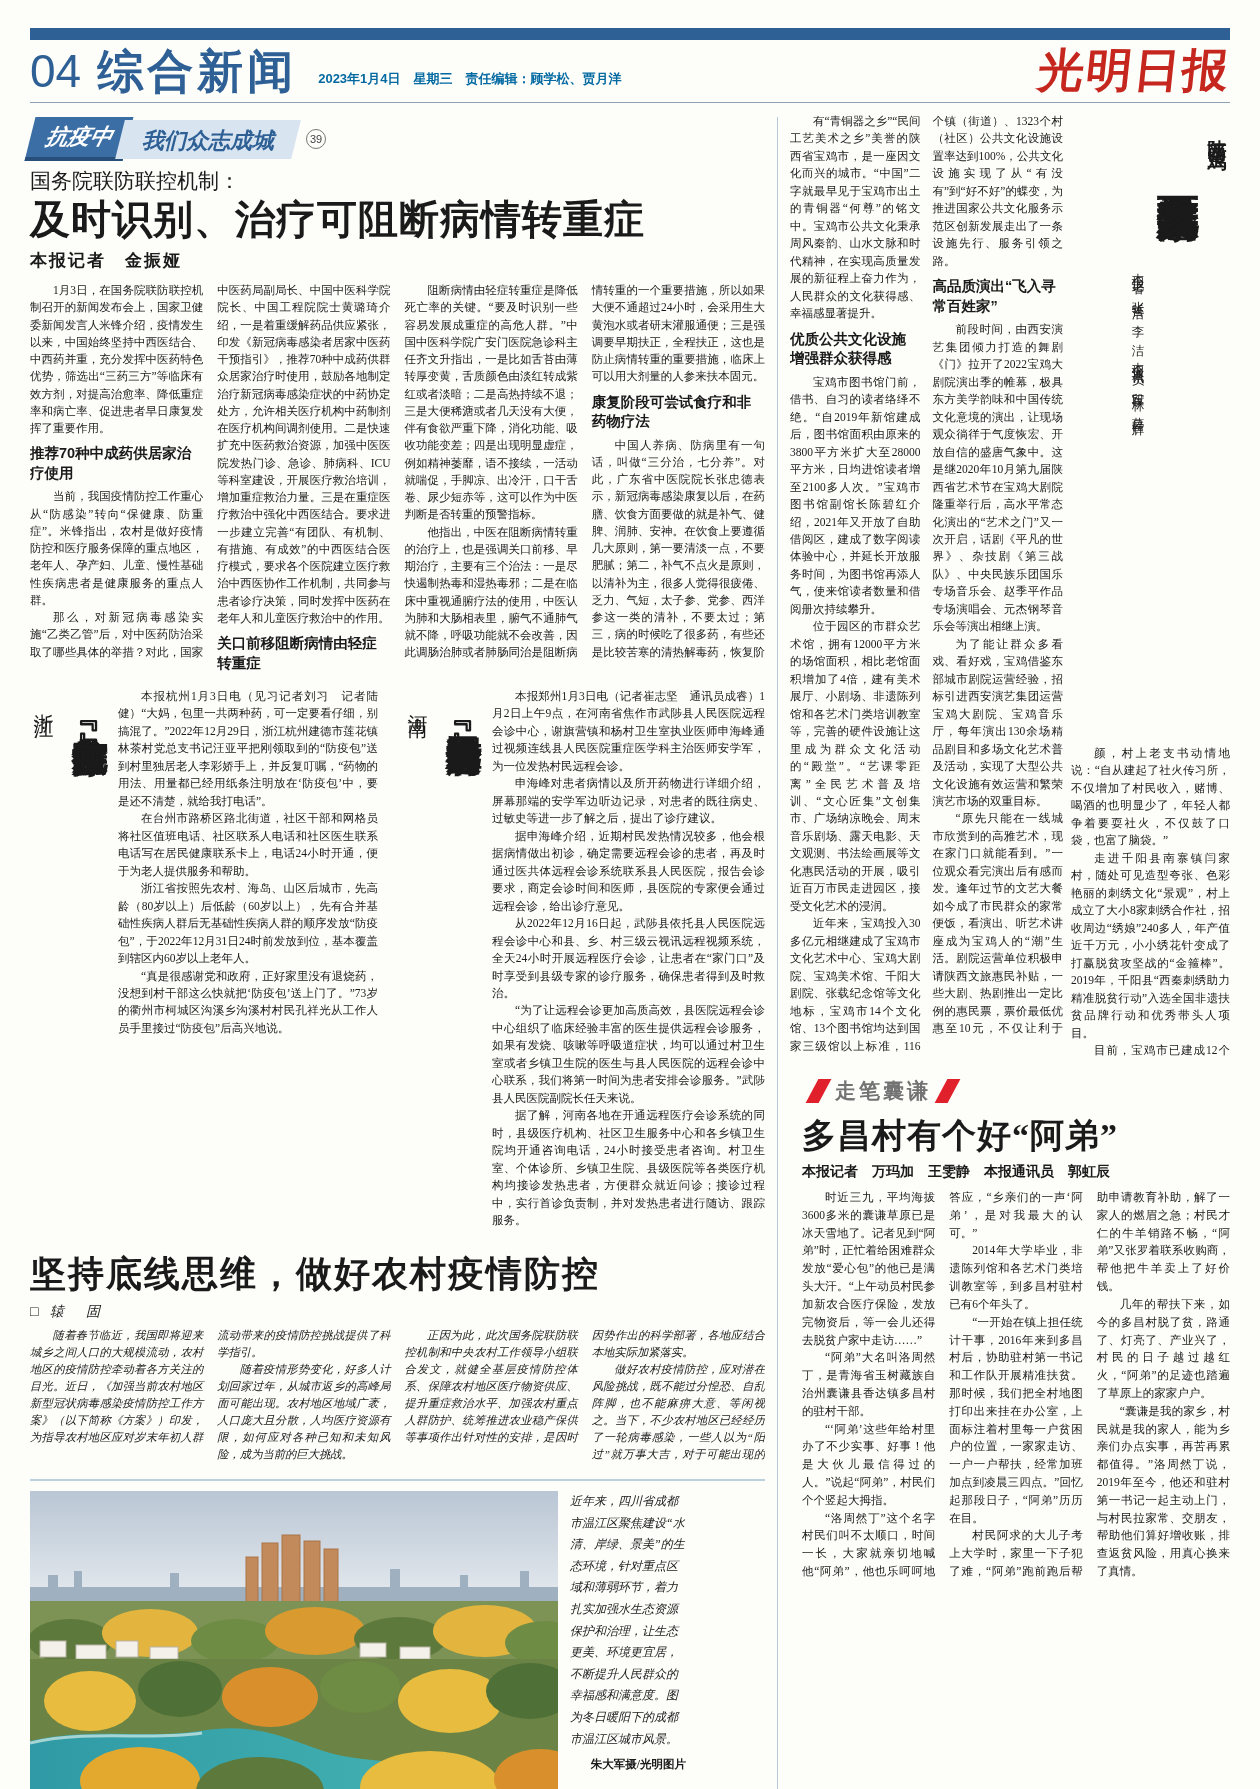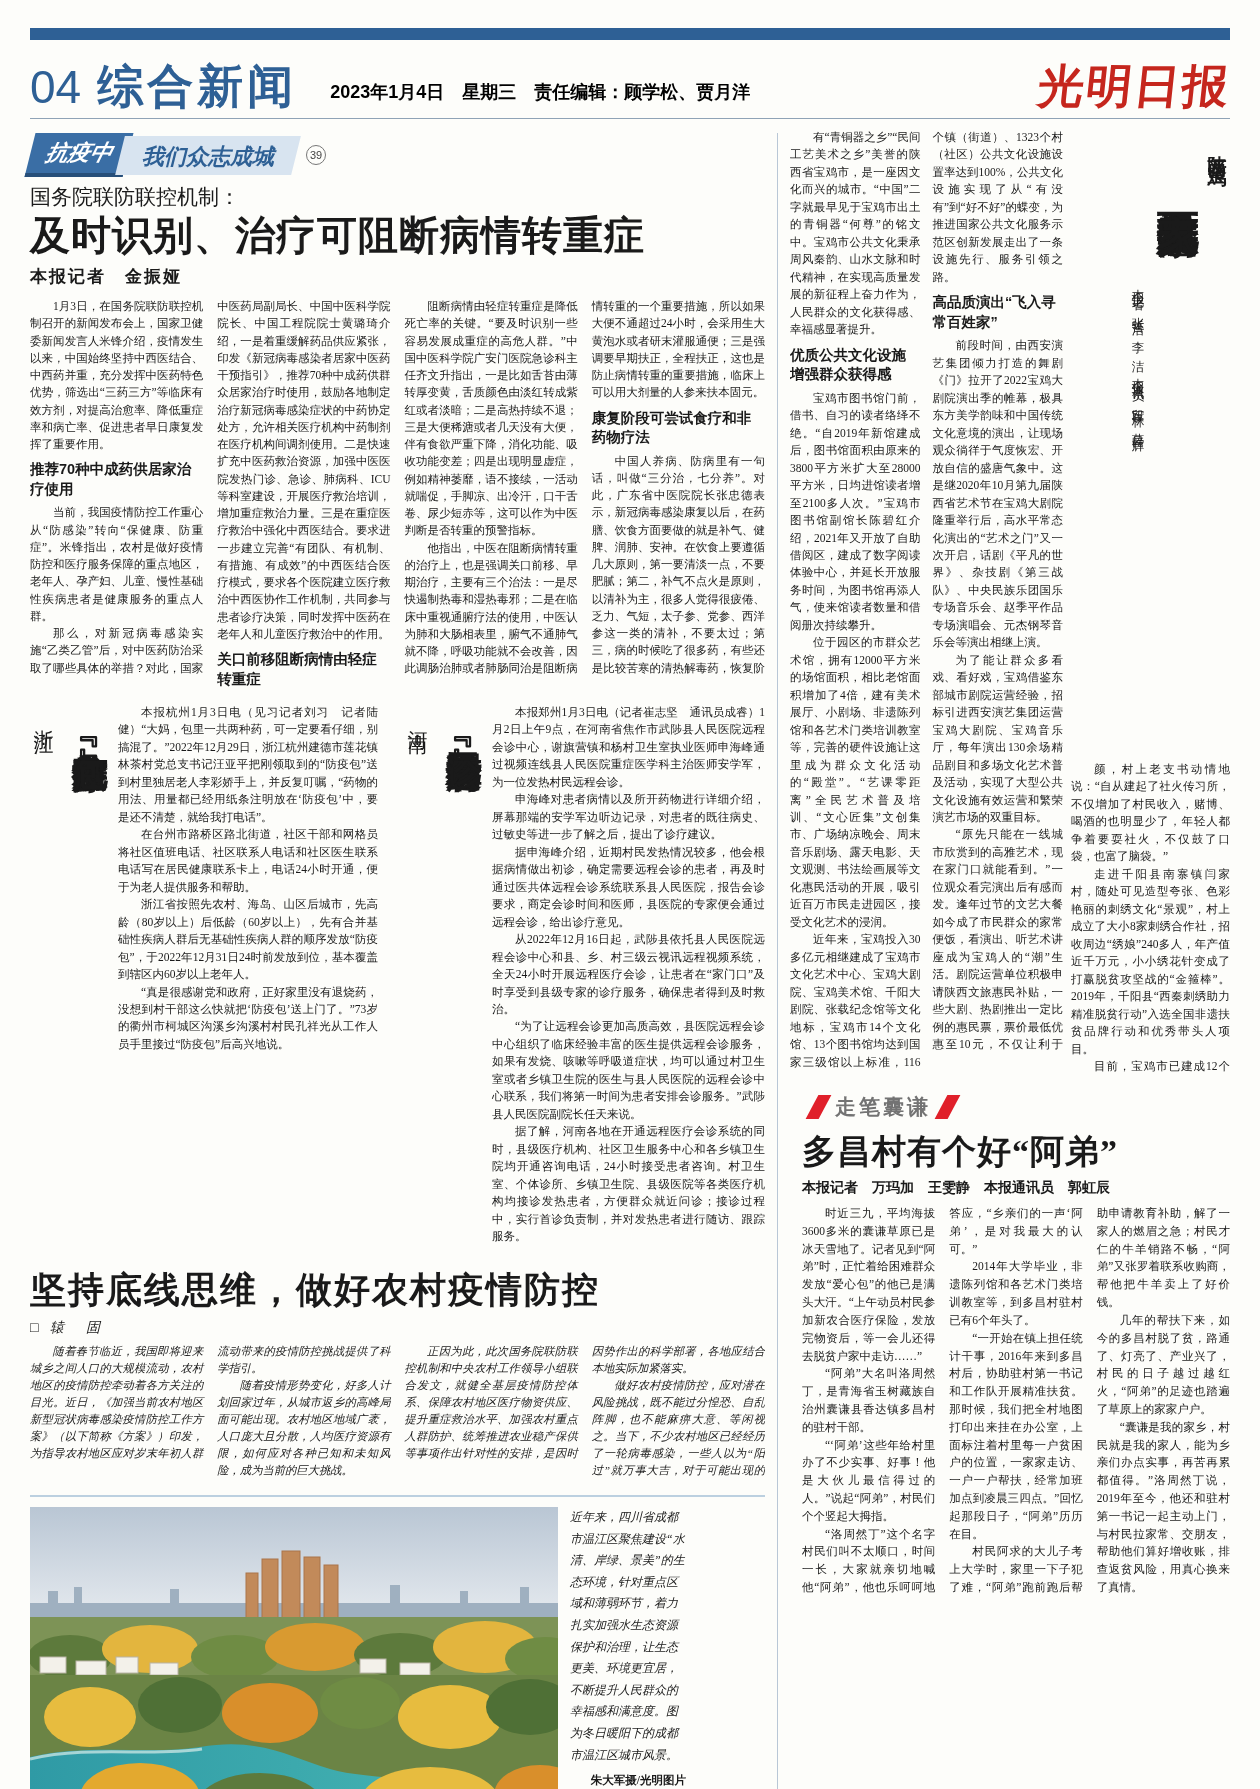--- a/index.html
+++ b/index.html
@@ -4,24 +4,24 @@
 <style>
   * { margin:0; padding:0; box-sizing:border-box; }
   html,body { background:#e8e8e4; }
   .page {
     width:1260px; height:1789px; margin:0 auto; background:#fdfdfa;
     font-family:"Liberation Serif","DejaVu Serif",serif; color:#1a1a1a;
     overflow:hidden; position:relative; padding:0 30px;
   }
   
   .topbar { height:12px; background:#2e6095; margin-top:28px; }
-  .mast-row { display:flex; align-items:flex-end; padding-top:24px; }
+  .mast-row { display:flex; align-items:flex-end; padding-top:8px; }
   .pagenum { font-size:46px; color:#2e6095; font-family:"Liberation Sans","DejaVu Sans",sans-serif; line-height:1; }
-  .section-title { font-size:46px; font-weight:900; color:#2e6095; letter-spacing:4px; margin-left:16px; line-height:1; font-family:Liberation Serif, serif; }
-  .dateline { font-size:18px; color:#000000; margin-left:33px; padding-bottom:6px; font-weight:bold; font-family:"Liberation Sans","DejaVu Sans",sans-serif;}
+  .section-title { font-size:46px; font-weight:900; color:#2e6095; letter-spacing:4px; margin-left:16px; line-height:1; font-family:Liberation Sans, sans-serif; }
+  .dateline { font-size:13px; color:#0369a1; margin-left:21px; padding-bottom:6px; font-weight:bold; font-family:"Liberation Sans","DejaVu Sans",sans-serif;}
   .paper-logo { margin-left:auto; color:#c5261d; font-size:46px; font-weight:900; line-height:1; letter-spacing:2px; transform:skewX(-6deg); }
   .head-rule { border-top:1.5px solid #8fa3b6; margin-top:8px; }
   
   .content { display:flex; margin-top:10px; }
   .left-pane { width:735px; }
   .vdivider { width:1px; background:#b9c7d6; margin:4px 12px 0 12px; }
   .right-pane { flex:1; min-width:0; }
   
   .badge-row { display:flex; align-items:center; height:44px; margin:4px 0 6px 0; }
   .badge-tag { background:#3a6ea5; color:#fff; font-weight:900; font-style:italic; font-size:22px; padding:5px 16px; transform:skewX(-14deg); border-bottom:4px solid #274f79; }

